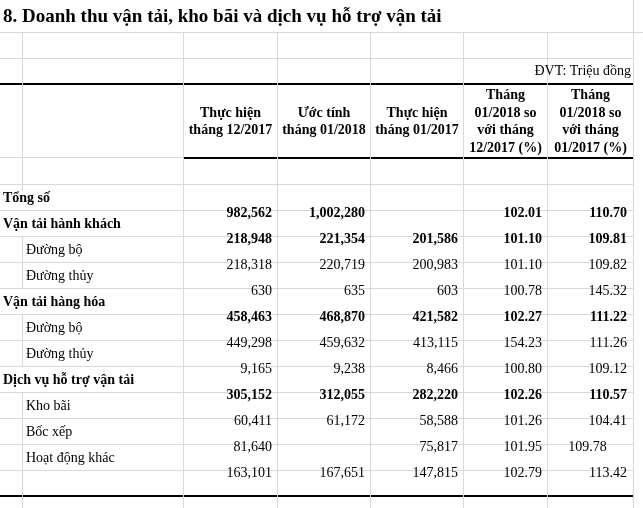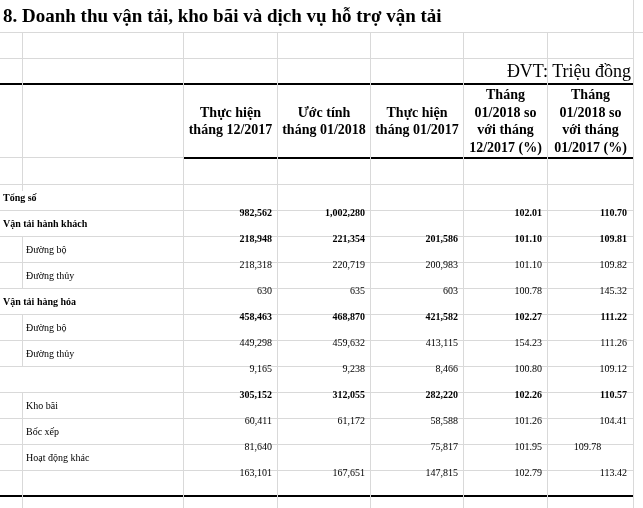--- a/index.html
+++ b/index.html
@@ -4,25 +4,25 @@
 <style>
   html, body { margin: 0; padding: 0; background: #ffffff; }
   body { width: 643px; height: 508px; overflow: hidden; position: relative;
          font-family: "Liberation Serif", "DejaVu Serif", serif; color: #000; }
   .sheet { position: absolute; left: 0; top: 0; width: 643px; height: 508px; }
   .vline { position: absolute; width: 1px; background: #d9d9d9; }
   .hline { position: absolute; height: 1px; background: #d9d9d9; }
   .bline { position: absolute; height: 2px; background: #000; }
   .title { position: absolute; left: 3px; top: 4px; font-size: 19px; font-weight: bold;
            white-space: nowrap; line-height: 24px; }
-  .unit { position: absolute; right: 12px; top: 62px; font-size: 18px; line-height: 18px; white-space: nowrap; }
+  .unit { position: absolute; right: 12px; top: 62px; font-size: 14px; line-height: 18px; white-space: nowrap; }
   .hcell { position: absolute; top: 86px; height: 70px; display: flex; align-items: center;
            justify-content: center; text-align: center; font-weight: bold; font-size: 14px;
            line-height: 17.5px; }
-  .row { position: absolute; left: 0; width: 633px; height: 26px; font-size: 10px; }
+  .row { position: absolute; left: 0; width: 633px; height: 26px; font-size: 14px; }
   .row .label { position: absolute; top: 0; height: 26px; line-height: 26px; white-space: nowrap; }
   .row .lbl-main { left: 3px; }
   .row .lbl-sub { left: 26px; }
   .row .num { position: absolute; top: 15px; height: 26px; line-height: 26px; text-align: right; }
   .row.bold { font-weight: bold; }
 </style>
 </head>
 <body>
 
 <div class="sheet">
@@ -125,20 +125,21 @@
   </div>
   <div class="row" style="top:341px;">
     <span class="label lbl-sub">Đường thủy</span>
     <span class="num" style="left:184px;width:88px;">9,165</span>
     <span class="num" style="left:278px;width:87px;">9,238</span>
     <span class="num" style="left:371px;width:87px;">8,466</span>
     <span class="num" style="left:464px;width:78px;">100.80</span>
     <span class="num" style="left:548px;width:79px;">109.12</span>
   </div>
   <div class="row bold" style="top:367px;">
+    <span class="label lbl-main">Dịch vụ hỗ trợ vận tải</span>
     <span class="num" style="left:184px;width:88px;">305,152</span>
     <span class="num" style="left:278px;width:87px;">312,055</span>
     <span class="num" style="left:371px;width:87px;">282,220</span>
     <span class="num" style="left:464px;width:78px;">102.26</span>
     <span class="num" style="left:548px;width:79px;">110.57</span>
   </div>
   <div class="row" style="top:393px;">
     <span class="label lbl-sub">Kho bãi</span>
     <span class="num" style="left:184px;width:88px;">60,411</span>
     <span class="num" style="left:278px;width:87px;">61,172</span>

